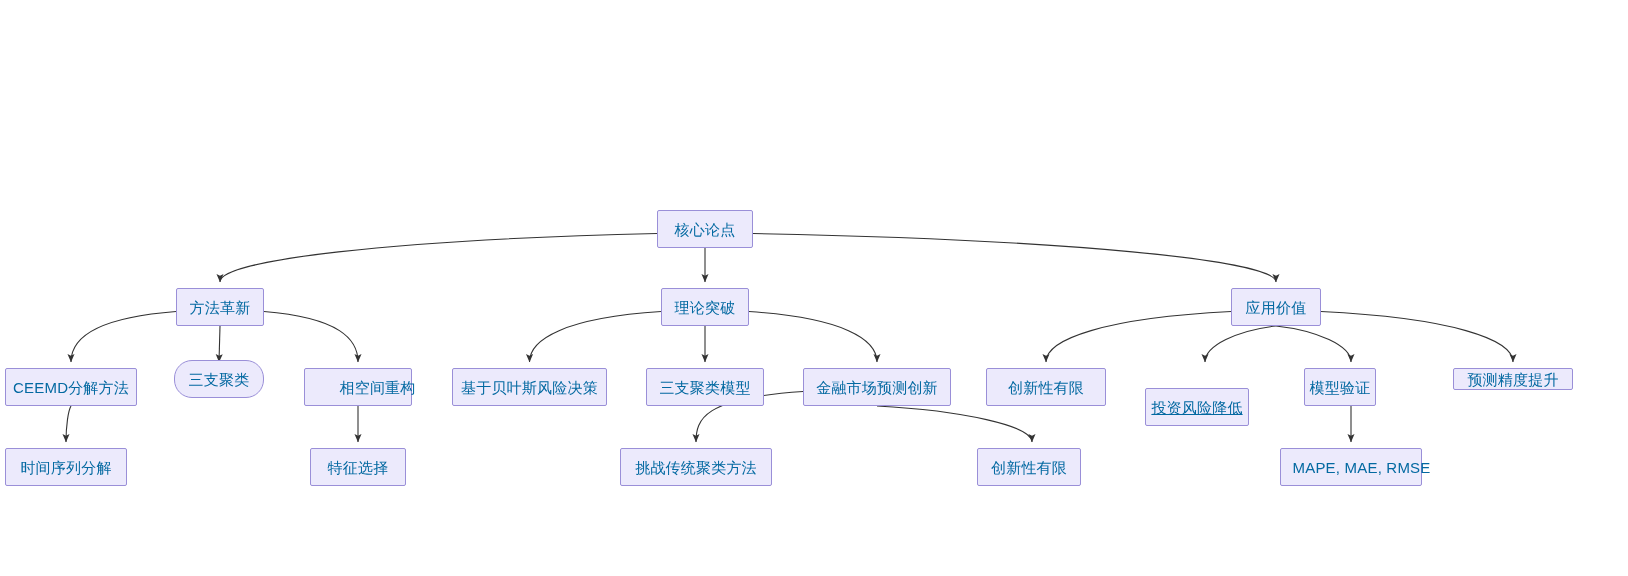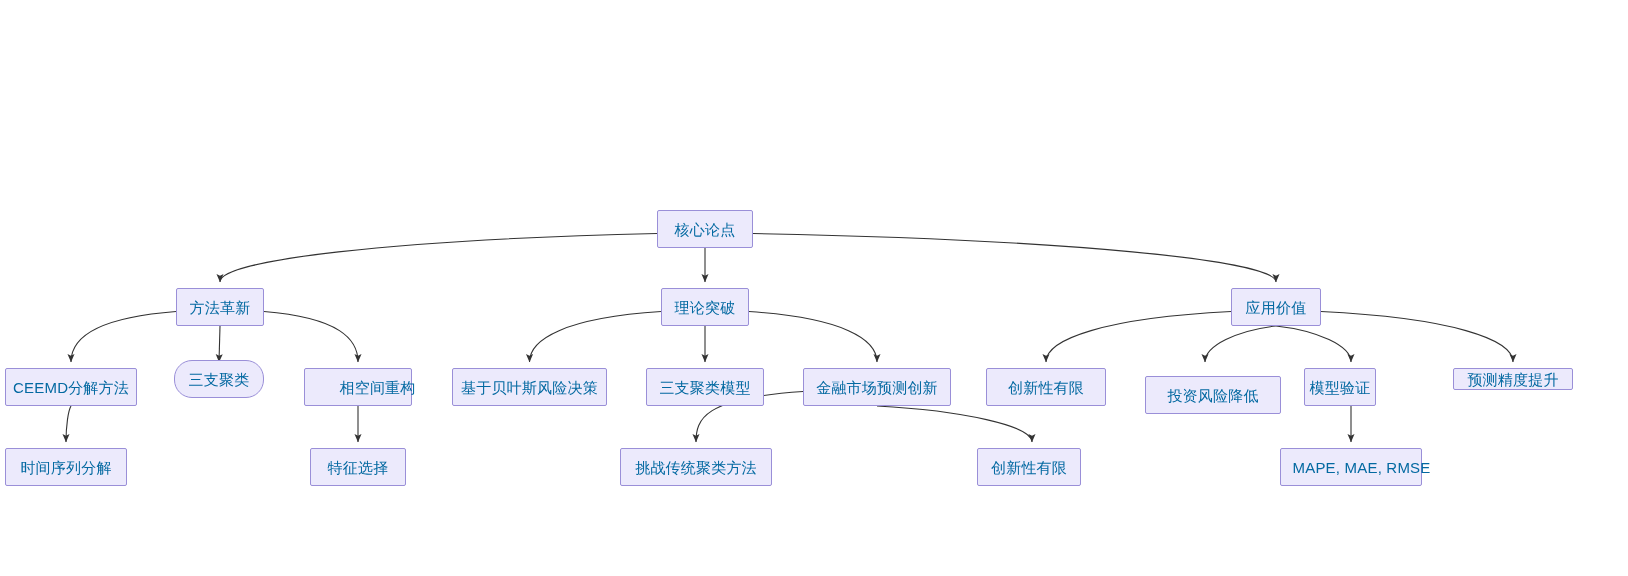--- a/index.html
+++ b/index.html
@@ -108,21 +108,21 @@
       </div>
       <div class="node" style="left: 646px; top: 368px; width: 118px; height: 38px; background: rgb(236, 234, 252); border-color: rgb(154, 143, 216);">
         <span class="node-label">三支聚类模型</span>
       </div>
       <div class="node" style="left: 803px; top: 368px; width: 148px; height: 38px; background: rgb(236, 234, 252); border-color: rgb(154, 143, 216);">
         <span class="node-label">金融市场预测创新</span>
       </div>
       <div class="node" style="left: 986px; top: 368px; width: 120px; height: 38px; background: rgb(236, 234, 252); border-color: rgb(154, 143, 216);">
         <span class="node-label">创新性有限</span>
       </div>
-      <div class="node" style="left: 1145px; top: 376px; width: 136px; height: 38px; background: rgb(236, 234, 252); border-color: rgb(154, 143, 216);">
+      <div class="node" style="left: 1145px; top: 388px; width: 104px; height: 38px; background: rgb(236, 234, 252); border-color: rgb(154, 143, 216); text-decoration: underline;">
         <span class="node-label">投资风险降低</span>
       </div>
       <div class="node" style="left: 1304px; top: 368px; width: 72px; height: 38px; background: rgb(236, 234, 252); border-color: rgb(154, 143, 216);">
         <span class="node-label">模型验证</span>
       </div>
       <div class="node" style="left: 1453px; top: 368px; width: 120px; height: 22px; background: rgb(236, 234, 252); border-color: rgb(154, 143, 216);">
         <span class="node-label">预测精度提升</span>
       </div>
       <div class="node" style="left: 5px; top: 448px; width: 122px; height: 38px; background: rgb(236, 234, 252); border-color: rgb(154, 143, 216);">
         <span class="node-label">时间序列分解</span>

